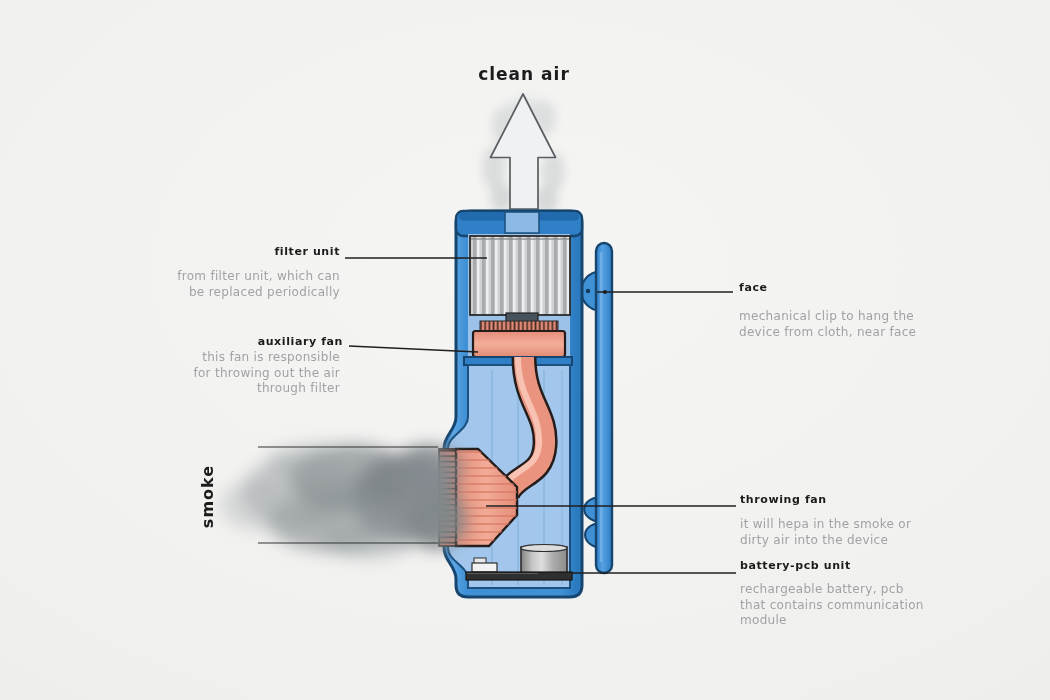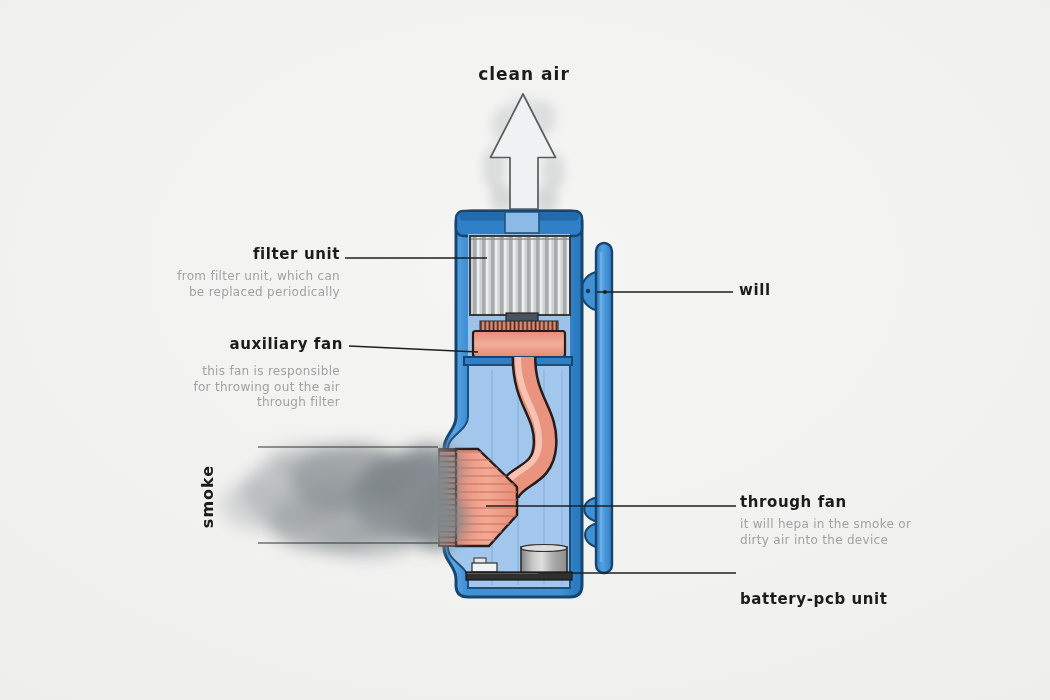--- a/index.html
+++ b/index.html
@@ -3,21 +3,21 @@
 <meta charset="utf-8">
 <style>
   html,body { margin:0; padding:0; }
   .canvas {
     position:relative; width:1050px; height:700px; overflow:hidden;
     background: radial-gradient(130% 130% at 50% 38%, #f5f5f3 0%, #f0f0ee 50%, #e6e6e4 100%);
     font-family:"DejaVu Sans","Liberation Sans",sans-serif;
   }
   .diagram-svg { position:absolute; left:0; top:0; }
   .label {
-    position:absolute; font-weight:700; font-size:15px; color:#1c1c1c;
+    position:absolute; font-weight:700; font-size:11px; color:#1c1c1c;
     letter-spacing:0.6px; white-space:nowrap;
   }
   .desc {
     position:absolute; font-size:12px; color:#a0a2a4; line-height:15.5px;
     letter-spacing:0.3px; white-space:pre-line;
   }
   .t-right { text-align:right; }
   .t-center { text-align:center; }
 </style>
 </head>
@@ -199,27 +199,32 @@
     </g>
   </svg>
 
   <div class="label t-center" style="left:453px; top:64px; width:142px; font-size:17px; letter-spacing:1px;">clean air</div>
 
   <div class="label t-right" style="left:140px; top:245px; width:200px;">filter unit</div>
   <div class="desc t-right" style="left:110px; top:269px; width:230px;">from filter unit, which can
 be replaced periodically</div>
 
   <div class="label t-right" style="left:143px; top:335px; width:200px;">auxiliary fan</div>
-  <div class="desc t-right" style="left:110px; top:364px; width:230px;">this fan is responsible
+  <div class="desc t-right" style="left:110px; top:350px; width:230px;">this fan is responsible
 for throwing out the air
 through filter</div>
 
-  <div class="label" style="left:739px; top:281px;">will</div>
+  <div class="label" style="left:739px; top:281px;">face</div>
+  <div class="desc" style="left:739px; top:309px; width:240px;">mechanical clip to hang the
+device from cloth, near face</div>
 
   <div class="label t-center" style="left:167px; top:487px; width:80px; font-size:16px; letter-spacing:1px; transform:rotate(-90deg);">smoke</div>
 
-  <div class="label" style="left:740px; top:493px;">through fan</div>
+  <div class="label" style="left:740px; top:493px;">throwing fan</div>
   <div class="desc" style="left:740px; top:517px; width:240px;">it will hepa in the smoke or
 dirty air into the device</div>
 
-  <div class="label" style="left:740px; top:559px;margin-top:31px;">battery-pcb unit</div>
+  <div class="label" style="left:740px; top:559px;">battery-pcb unit</div>
+  <div class="desc" style="left:740px; top:582px; width:240px;">rechargeable battery, pcb
+that contains communication
+module</div>
 
 </div>
 
 </body></html>

